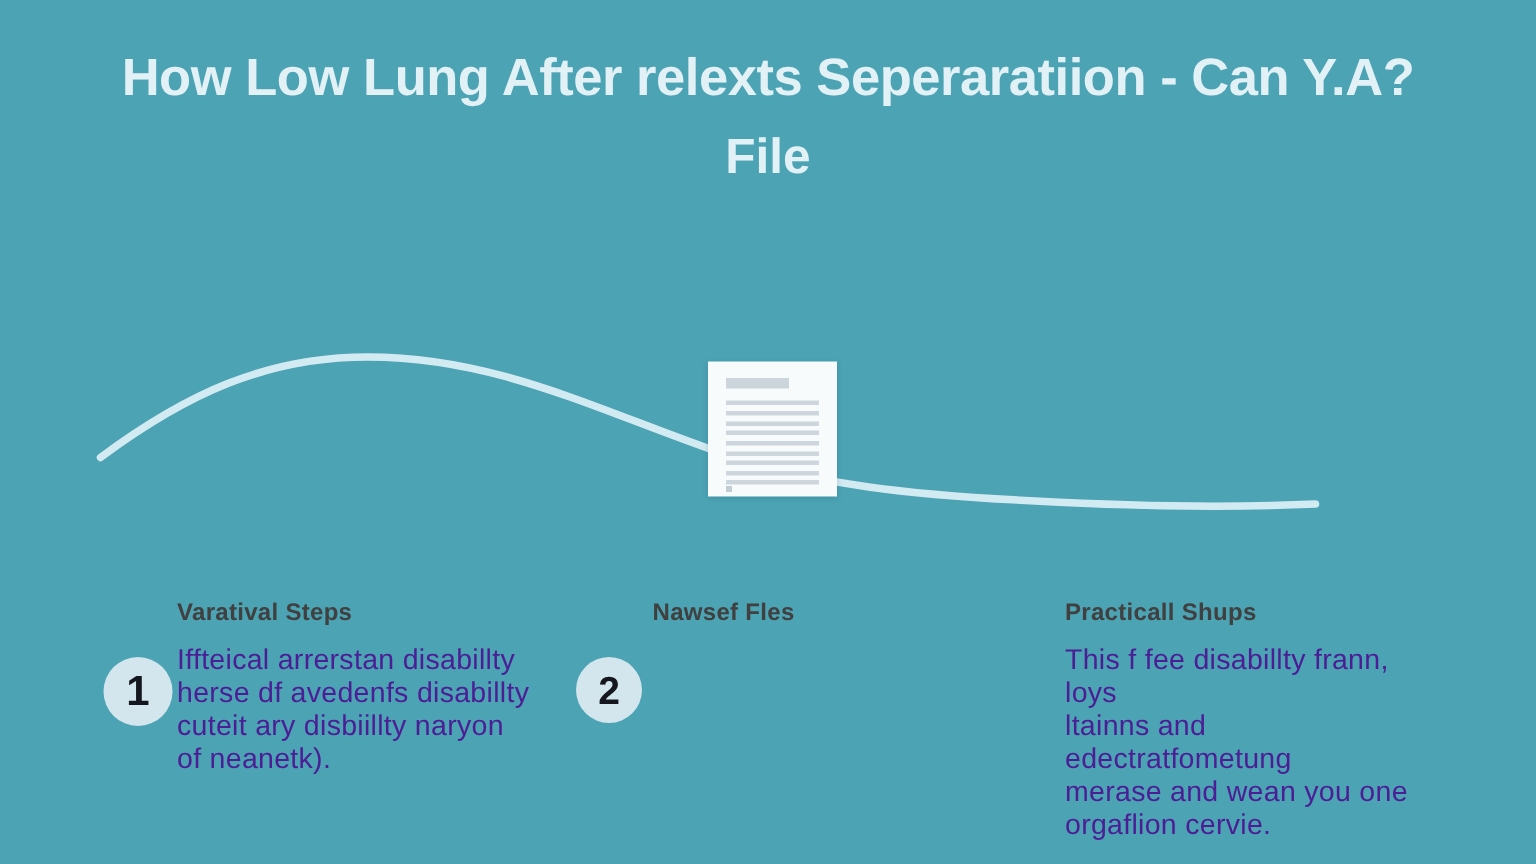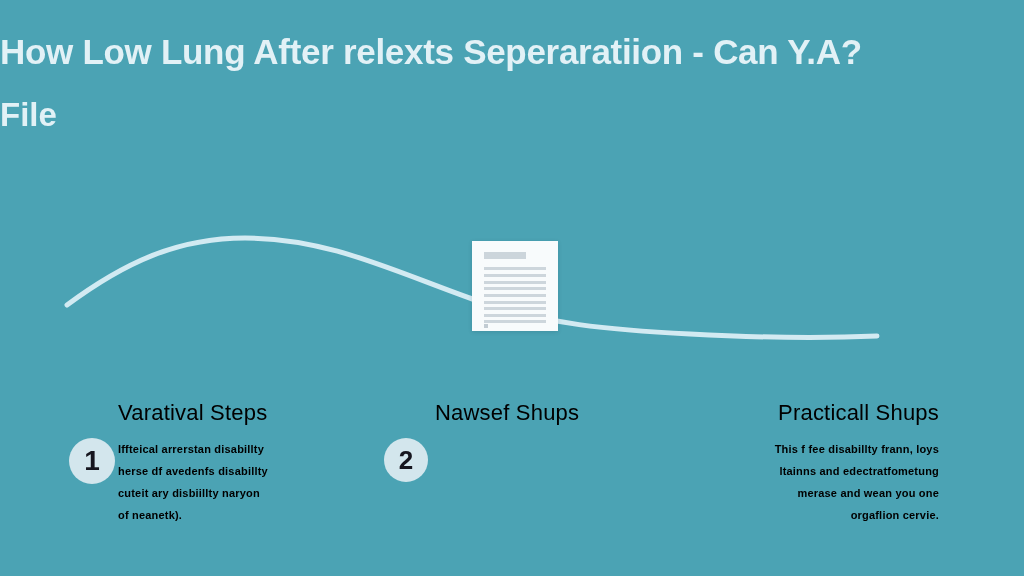--- a/index.html
+++ b/index.html
@@ -15,33 +15,34 @@
     overflow: hidden;
     font-family: "Liberation Sans", sans-serif;
   }
 
   
   .title-wrap {
     position: absolute;
     top: 30px;
     left: 0;
     width: 1024px;
+    text-align: center;
     color: #E2F1F6;
   }
   .title-line1 {
     font-size: 35px;
     font-weight: 700;
     letter-spacing: -0.3px;
     line-height: 44px;
   }
   .title-line2 {
     font-size: 33px;
     font-weight: 700;
     line-height: 40px;
-    margin-top: 21px;
+    margin-top: 10px;
   }
 
   
   .wave-svg {
     position: absolute;
     left: 0;
     top: 0;
     width: 1024px;
     height: 576px;
   }
@@ -80,37 +81,36 @@
     background: #C2CCD3;
   }
 
   
   .col {
     position: absolute;
     top: 400px;
     width: 250px;
   }
   .col .heading {
-    font-size: 22px;
-    font-weight: 400;
-    color: #000000;
+    font-size: 16px;
+    font-weight: 700;
+    color: #404040;
     margin: 0 0 12px 0;
     letter-spacing: 0.2px;
   }
   .col .body {
-    font-size: 11px;
+    font-size: 19px;
     line-height: 22px;
-    color: #000000;
+    color: #4c1d95;
     white-space: pre-line;
     letter-spacing: 0.2px;
-    font-weight: bold;
   }
   .col-1 { left: 118px; }
   .col-2 { left: 435px; }
-  .col-3 { left: 689px; width: 250px; text-align: right; }
+  .col-3 { left: 710px; width: 250px; }
 
   
   .badge {
     position: absolute;
     width: 46px;
     height: 46px;
     border-radius: 50%;
     background: #D3E6ED;
     display: flex;
     align-items: center;
@@ -163,21 +163,21 @@
 
   <div class="col col-1">
     <div class="heading">Varatival Steps</div>
     <div class="body">Iffteical arrerstan disabillty
 herse df avedenfs disabillty
 cuteit ary disbiillty naryon
 of neanetk).</div>
   </div>
 
   <div class="col col-2">
-    <div class="heading">Nawsef Shups</div>
+    <div class="heading">Nawsef Fles</div>
   </div>
 
   <div class="col col-3">
     <div class="heading">Practicall Shups</div>
     <div class="body">This f fee disabillty frann, loys
 ltainns and edectratfometung
 merase and wean you one
 orgaflion cervie.</div>
   </div>
 

